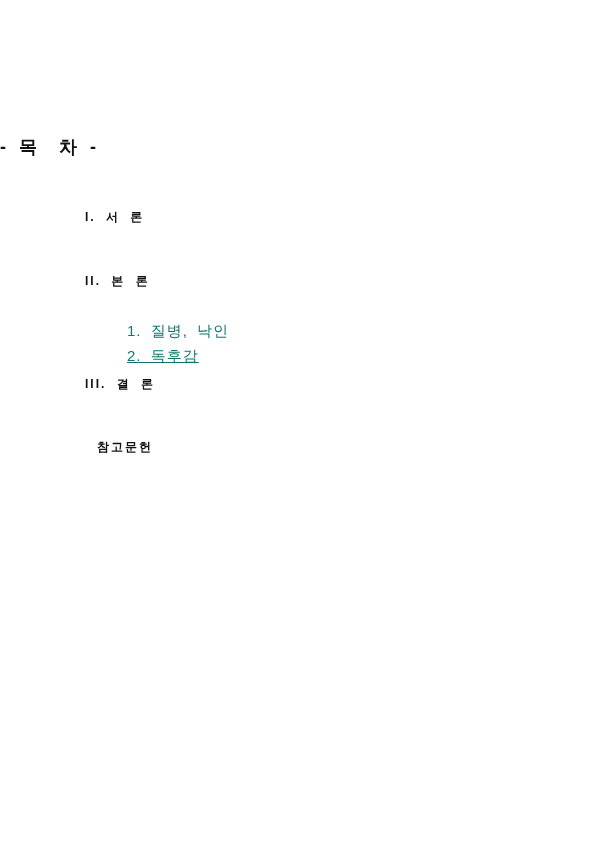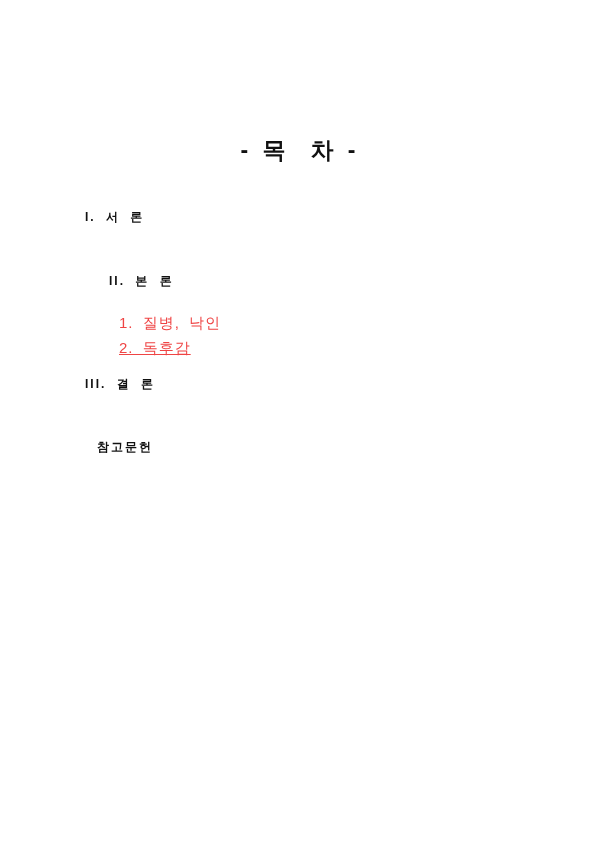--- a/index.html
+++ b/index.html
@@ -19,22 +19,22 @@
     height: 849px;
     background: #ffffff;
     overflow: hidden;
   }
   .toc-title {
     position: absolute;
     top: 138px;
     left: 0;
     width: 600px;
     margin: 0;
-    text-align: center;
-    font-size: 23px;
+    text-align: left;
+    font-size: 18px;
     font-weight: bold;
     letter-spacing: 4px;
     line-height: 1.1;
     white-space: pre;
     color: #111111;
   }
   .toc-entry {
     position: absolute;
     left: 85px;
     margin: 0;
@@ -42,31 +42,31 @@
     font-weight: bold;
     letter-spacing: 2px;
     word-spacing: 5px;
     line-height: 1.1;
     white-space: pre;
     color: #111111;
   }
   .toc-subentry {
     position: absolute;
     left: 111px;
-    margin: 8px;
+    margin: 16px;
     font-size: 15px;
     font-weight: normal;
     letter-spacing: 1px;
     word-spacing: 4px;
     line-height: 1.1;
     white-space: pre;
-    color: #ef4444;
+    color: #0f766e;
   }
   .entry-intro       { top: 211px; }
-  .entry-body        { top: 275px; margin-left: 24px; }
+  .entry-body        { top: 275px; }
   .sub-1             { top: 307px; }
   .sub-2             { top: 332px; text-decoration: underline; }
   .entry-conclusion  { top: 378px; }
   .entry-references  { top: 441px; margin-left: 12px; }
 </style>
 </head>
 <body>
 
 <div class="doc-page">
 

